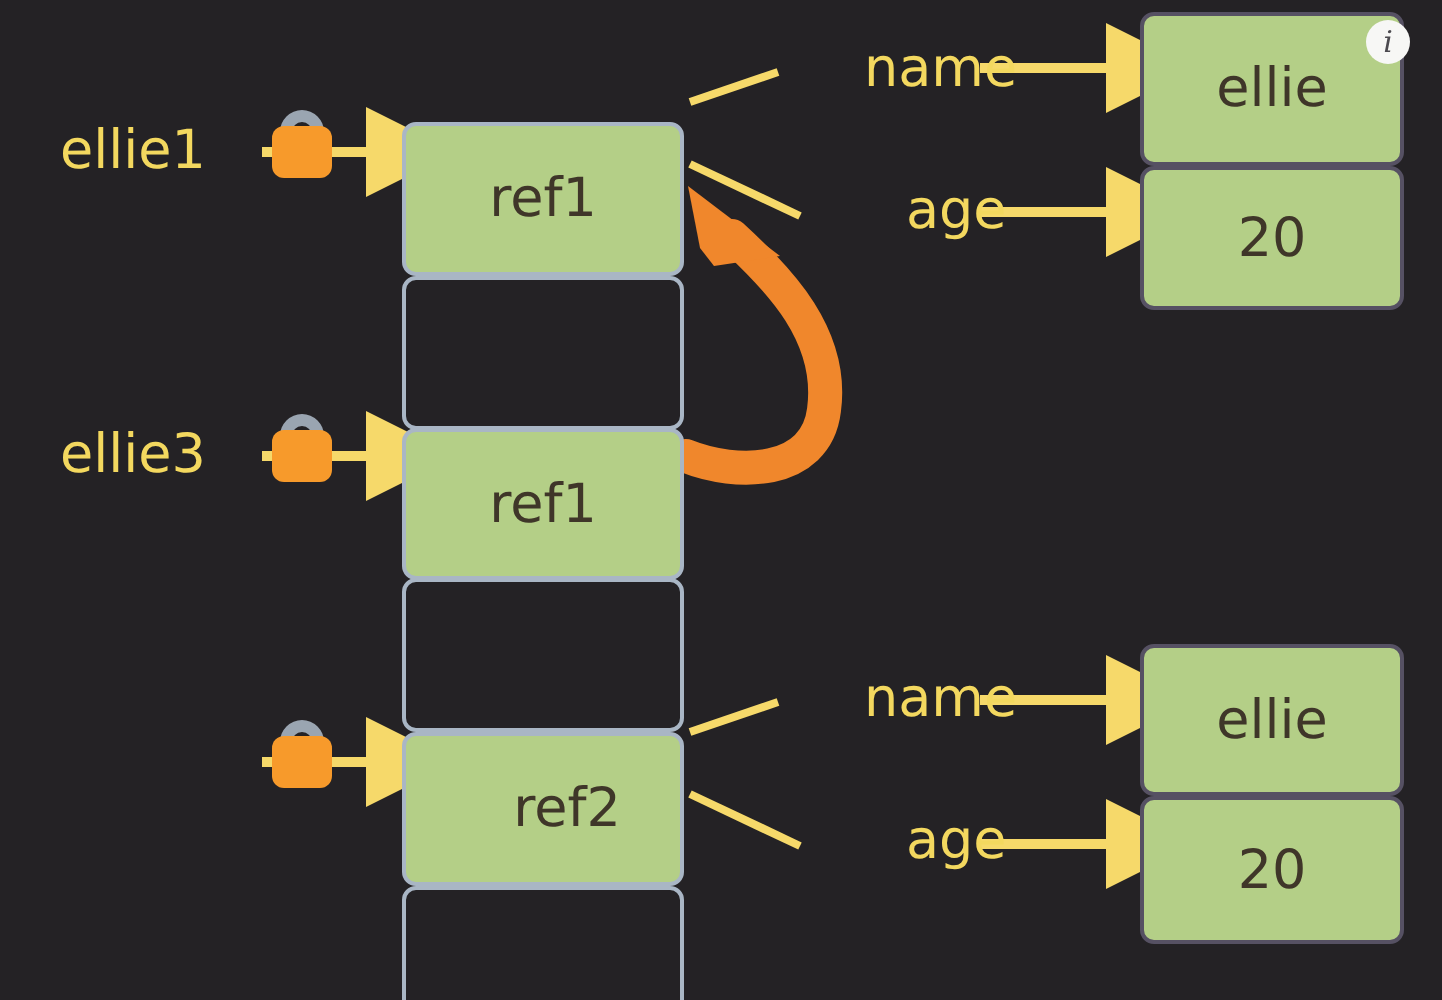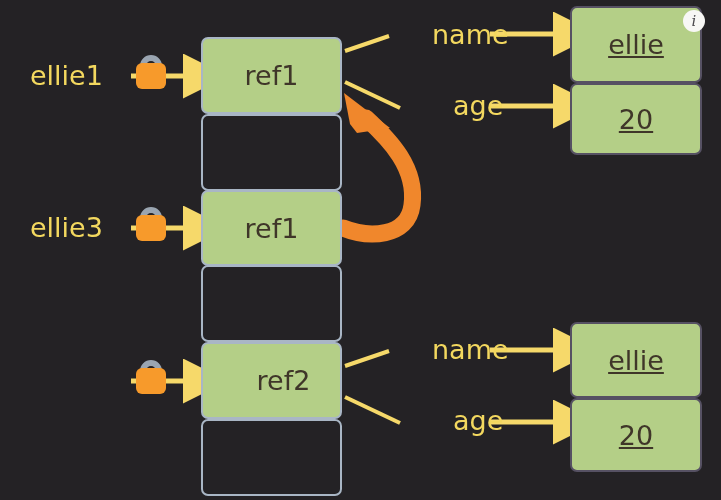--- a/index.html
+++ b/index.html
@@ -38,20 +38,21 @@
     left: 201px;
     width: 141px;
     box-sizing: border-box;
     border: 2px solid #a9b6c5;
     border-radius: 7px;
     display: flex;
     align-items: center;
     justify-content: center;
     color: #3f3629;
     font-size: 27px;
+    margin-top: 24px;
   }
   .cell.filled {
     background: #b4cf87;
   }
   .cell.empty {
     background: #242225;
   }
 
   
   .obj-slot {
@@ -60,21 +61,20 @@
     width: 132px;
     box-sizing: border-box;
     border: 2px solid #565163;
     border-radius: 7px;
     background: #b4cf87;
     display: flex;
     align-items: center;
     justify-content: center;
     color: #3f3629;
     font-size: 27px;
-    text-decoration: underline;
   }
 
   
   .field-label {
     position: absolute;
     color: #f3d85f;
     font-size: 27px;
     line-height: 1;
     white-space: nowrap;
     margin-left: 41px;

